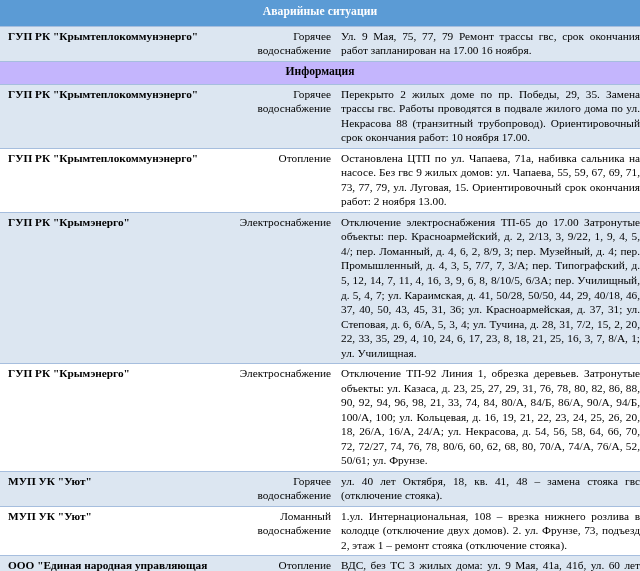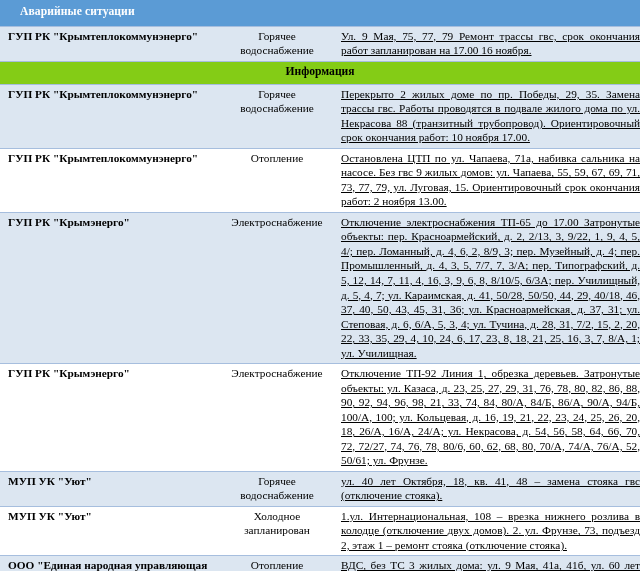--- a/index.html
+++ b/index.html
@@ -30,57 +30,57 @@
   }
 
   table.outage-table col.c1 { width: 218px; }
   table.outage-table col.c2 { width: 118px; }
   table.outage-table col.c3 { width: 304px; }
 
   .banner-row td {
     background: #5b9bd5;
     color: #ffffff;
     font-weight: bold;
-    padding: 5px 4px 6px 20px;
+    text-align: center;
+    padding: 5px 4px 6px 4px;
     font-size: 11.6px;
     letter-spacing: 0.1px;
     border: none;
   }
 
   .section-row td {
-    background: #84cc16;
+    background: #c4b5fd;
     color: #000000;
     font-weight: bold;
     text-align: center;
     padding: 3px 4px 4px 4px;
     font-size: 11.6px;
     border-top: 1px solid #a6bede;
     border-bottom: 1px solid #a6bede;
   }
 
   .data-row td {
     vertical-align: top;
     padding: 2px 5px 3px 5px;
     border-top: 1px solid #a6bede;
   }
   .data-row td.col-org {
     font-weight: bold;
     text-align: left;
     padding-left: 8px;
   }
   .data-row td.col-type {
-    text-align: center;
+    text-align: right;
     font-weight: normal;
   }
   .data-row td.col-desc {
     text-align: justify;
     text-justify: inter-word;
     padding-right: 0;
     hyphens: none;
-    text-decoration: underline;
   }
 
   .row-shade td { background: #dce6f1; }
   .row-plain td { background: #ffffff; }
 
   .last-row td { border-bottom: 1px solid #a6bede; }
 </style>
 </head>
 <body>
 
@@ -132,21 +132,21 @@
       </tr>
 
       <tr class="data-row row-shade">
         <td class="col-org">МУП УК "Уют"</td>
         <td class="col-type">Горячее водоснабжение</td>
         <td class="col-desc">ул. 40 лет Октября, 18, кв. 41, 48 – замена стояка гвс (отключение стояка).</td>
       </tr>
 
       <tr class="data-row row-plain">
         <td class="col-org">МУП УК "Уют"</td>
-        <td class="col-type">Холодное запланирован</td>
+        <td class="col-type">Ломанный водоснабжение</td>
         <td class="col-desc">1.ул. Интернациональная, 108 – врезка нижнего розлива в колодце (отключение двух домов).
 2. ул. Фрунзе, 73, подъезд 2, этаж 1 – ремонт стояка (отключение стояка).</td>
       </tr>
 
       <tr class="data-row row-shade last-row">
         <td class="col-org">ООО "Единая народная управляющая компания"</td>
         <td class="col-type">Отопление</td>
         <td class="col-desc">ВДС, без ТС 3 жилых дома: ул. 9 Мая, 41а, 41б, ул. 60 лет Октября 30. Срок не определен.</td>
       </tr>
 

